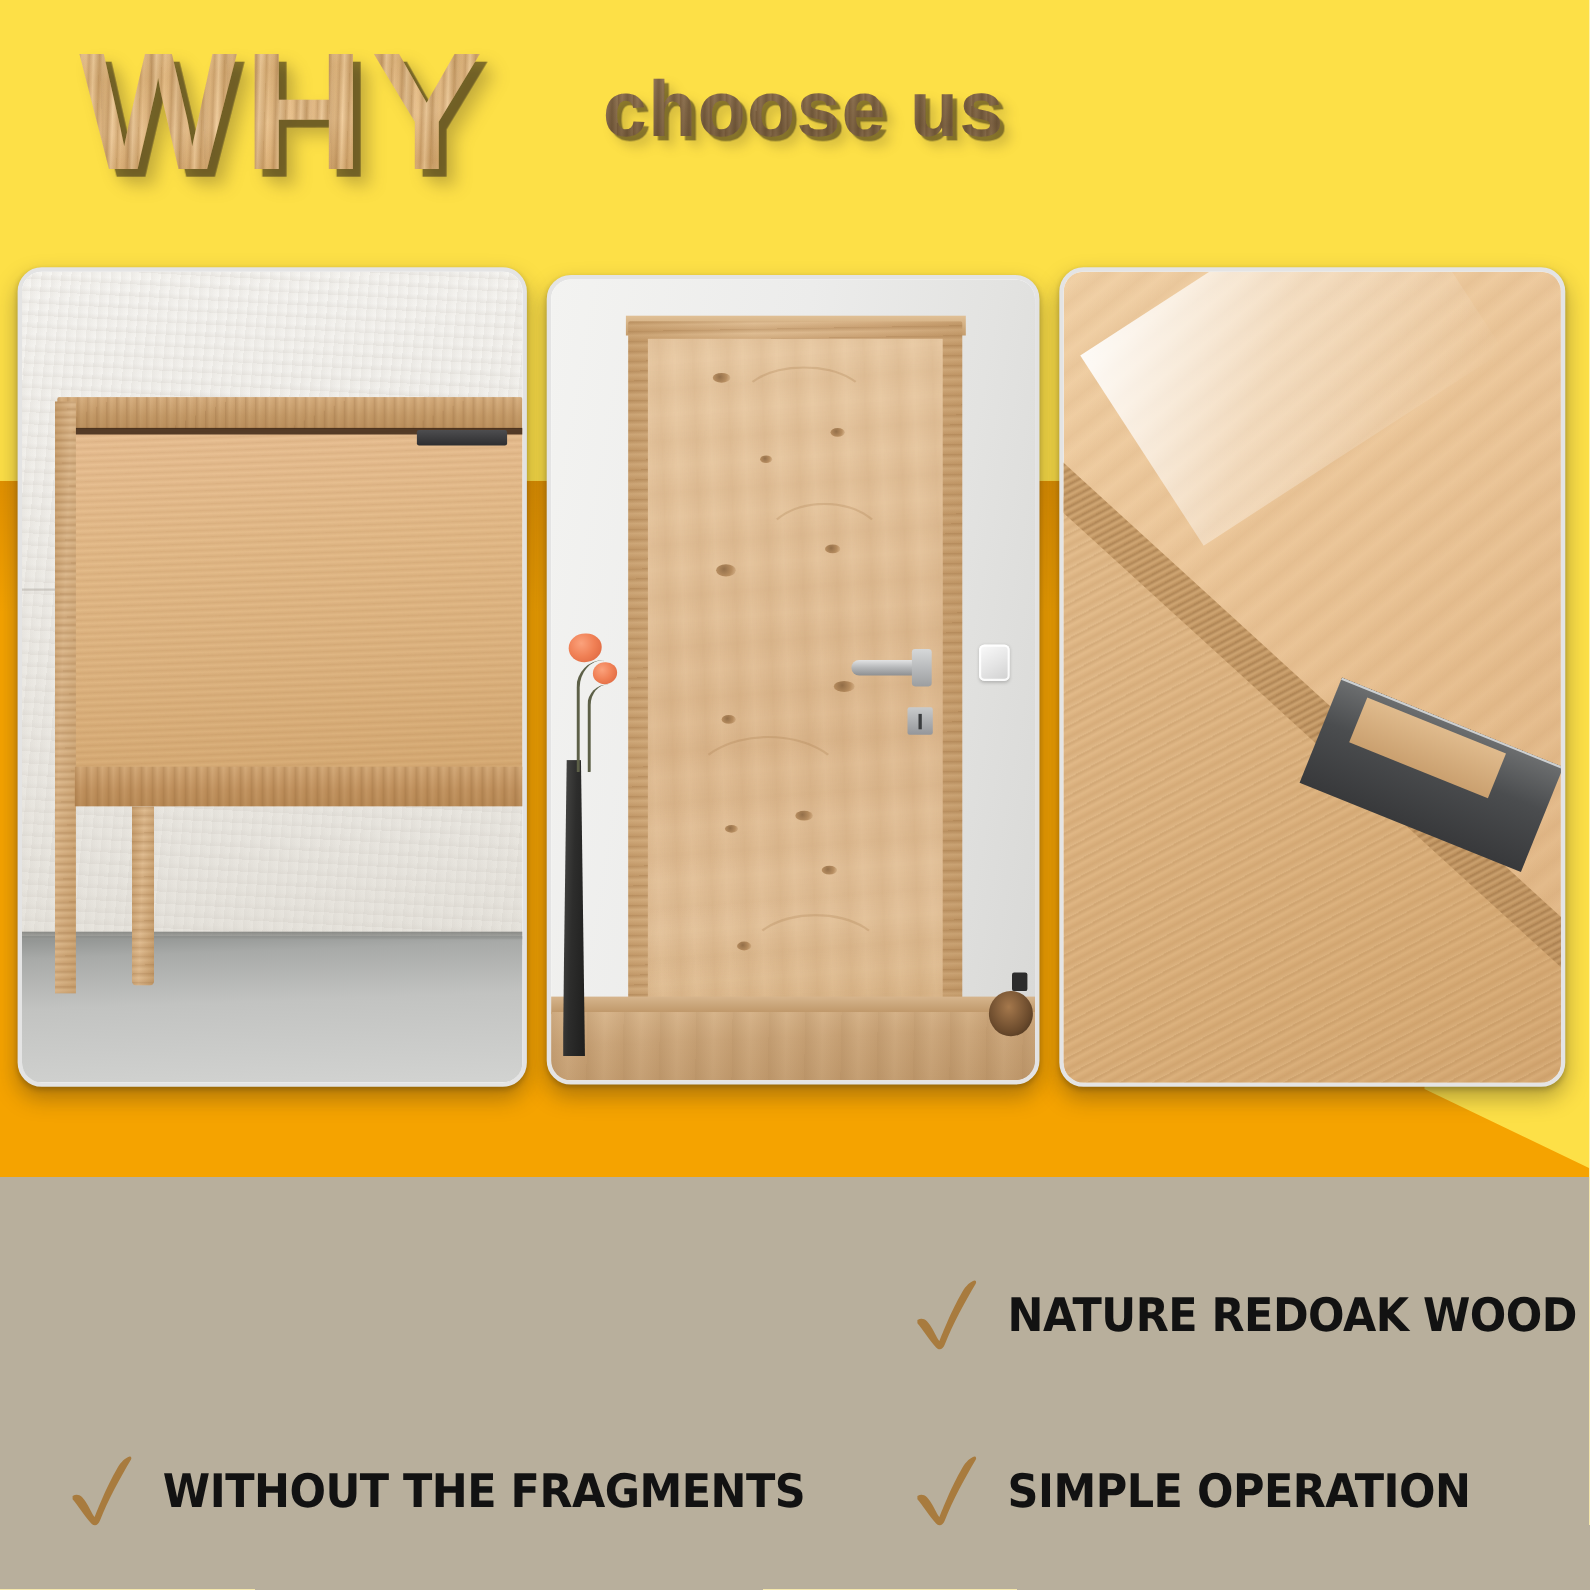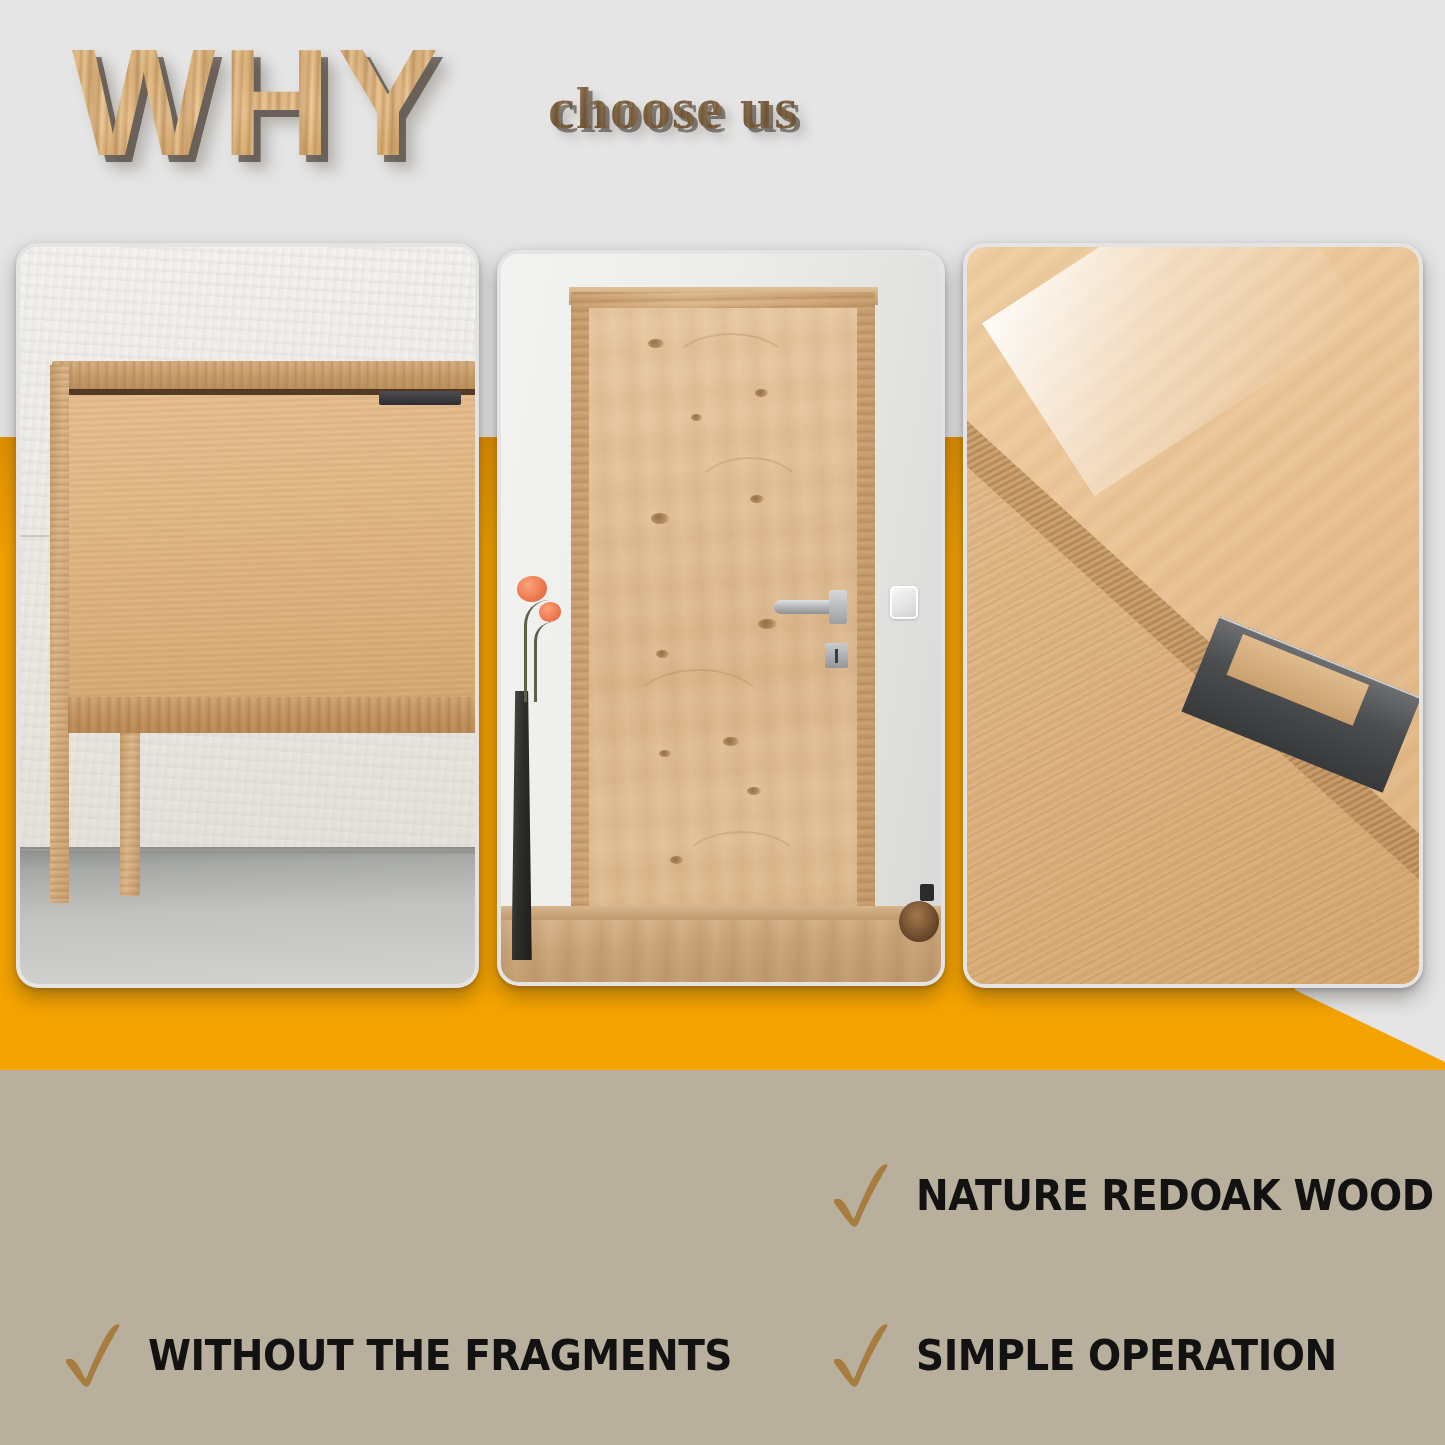--- a/index.html
+++ b/index.html
@@ -4,21 +4,21 @@
 <style>
   html, body {
     margin: 0;
     padding: 0;
     background: #ffffff;
   }
   .page {
     position: relative;
     width: 1445px;
     height: 1445px;
-    background: #e5e5e5;
+    background: #fde047;
     overflow: hidden;
     font-family: "Liberation Sans", sans-serif;
   }
 
   
   .header {
     position: absolute;
     left: 0; top: 0;
     width: 1445px;
     height: 225px;
@@ -48,23 +48,23 @@
     -webkit-background-clip: text;
     background-clip: text;
     color: transparent;
     filter: drop-shadow(7px 7px 0px rgba(40,30,20,0.55))
             drop-shadow(10px 10px 7px rgba(60,45,30,0.30));
     white-space: nowrap;
   }
   .title-choose {
     position: absolute;
     left: 548px;
-    top: 78px;
-    font-family: Liberation Serif, serif;
-    font-size: 60px;
+    top: 64px;
+    font-family: Liberation Sans, sans-serif;
+    font-size: 72px;
     font-weight: 700;
     letter-spacing: 1px;
     line-height: 1;
     background-image:
       repeating-linear-gradient(91deg,
         rgba(90,62,32,0.40) 0px,
         rgba(150,115,72,0.05) 4px,
         rgba(70,48,24,0.35) 9px,
         rgba(168,134,92,0.10) 14px),
       linear-gradient(178deg, #9d8060 0%, #8a6f4f 40%, #7d6344 72%, #8e7453 100%);

